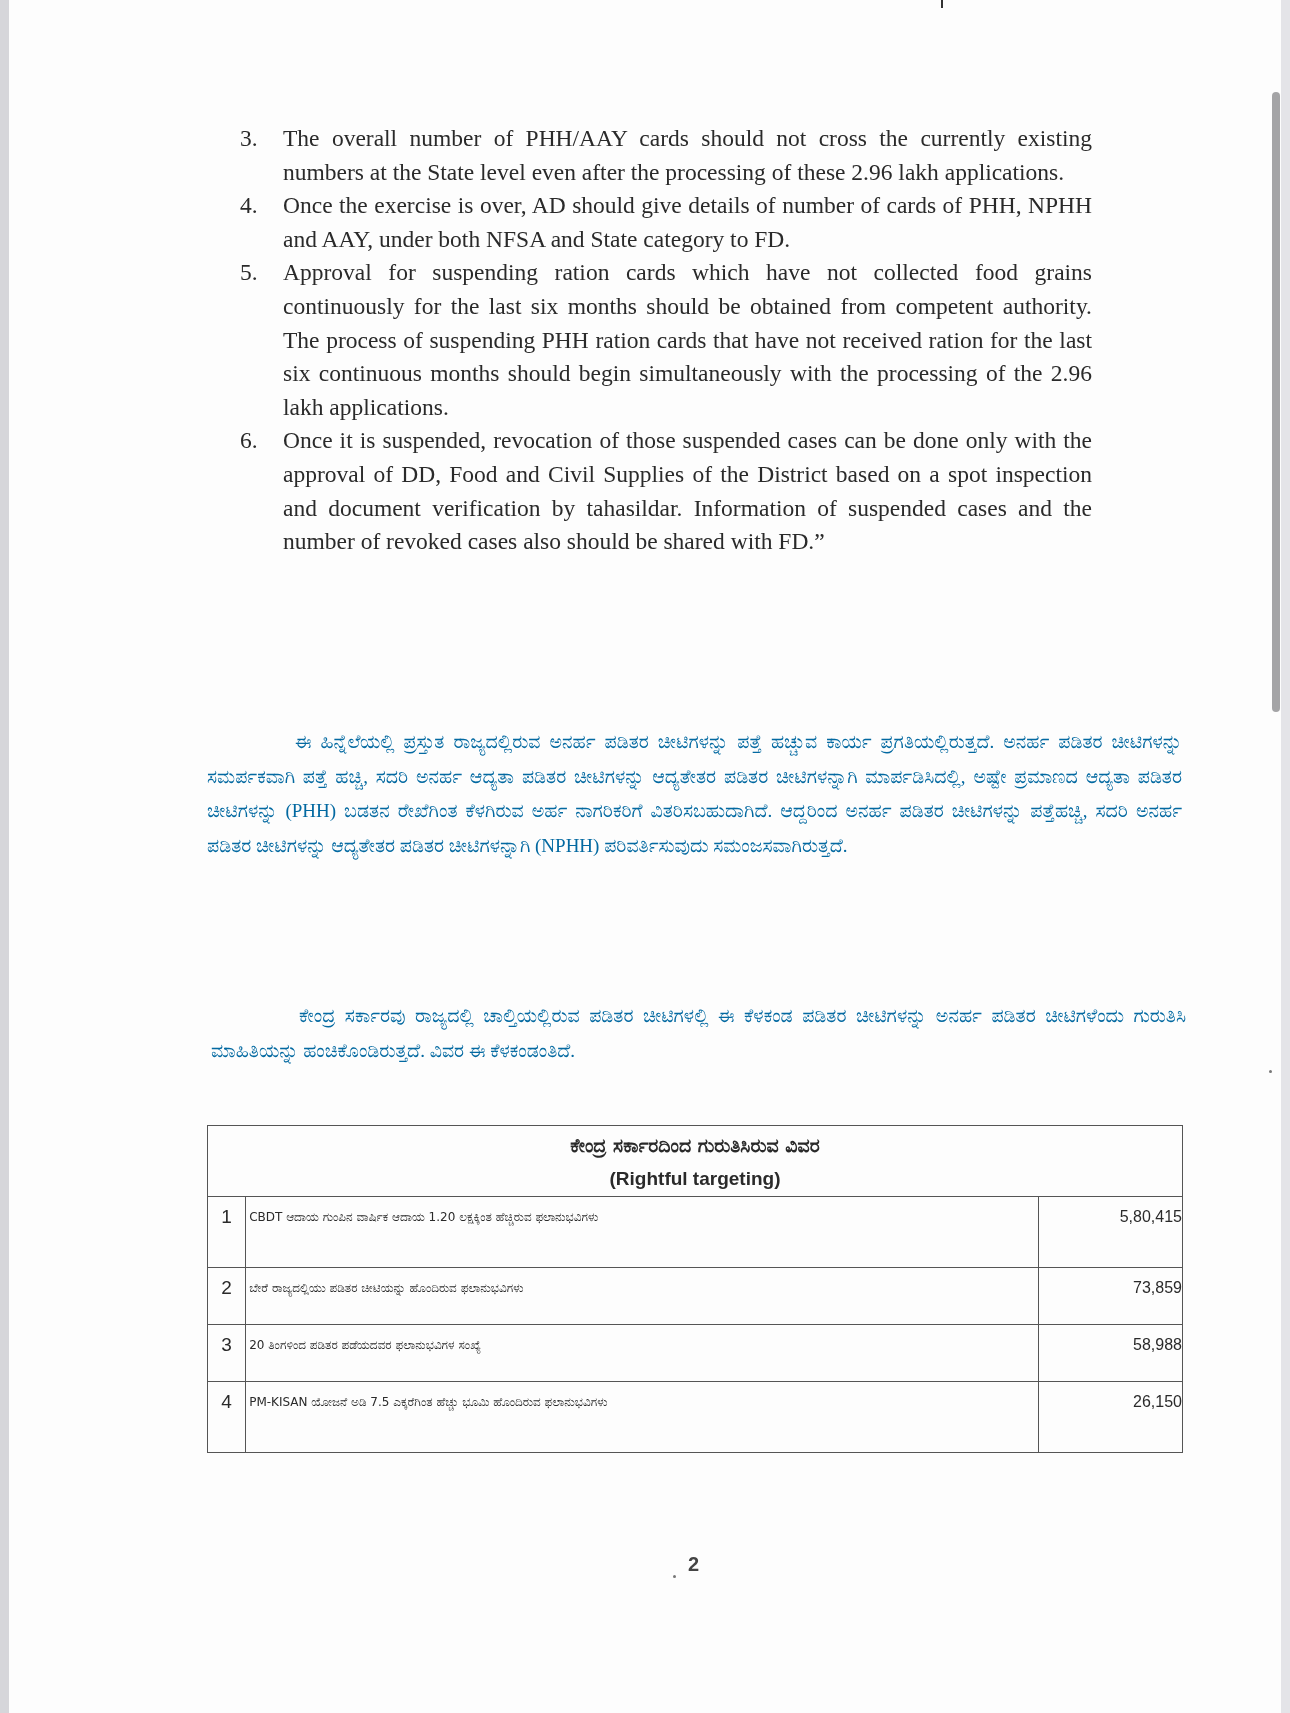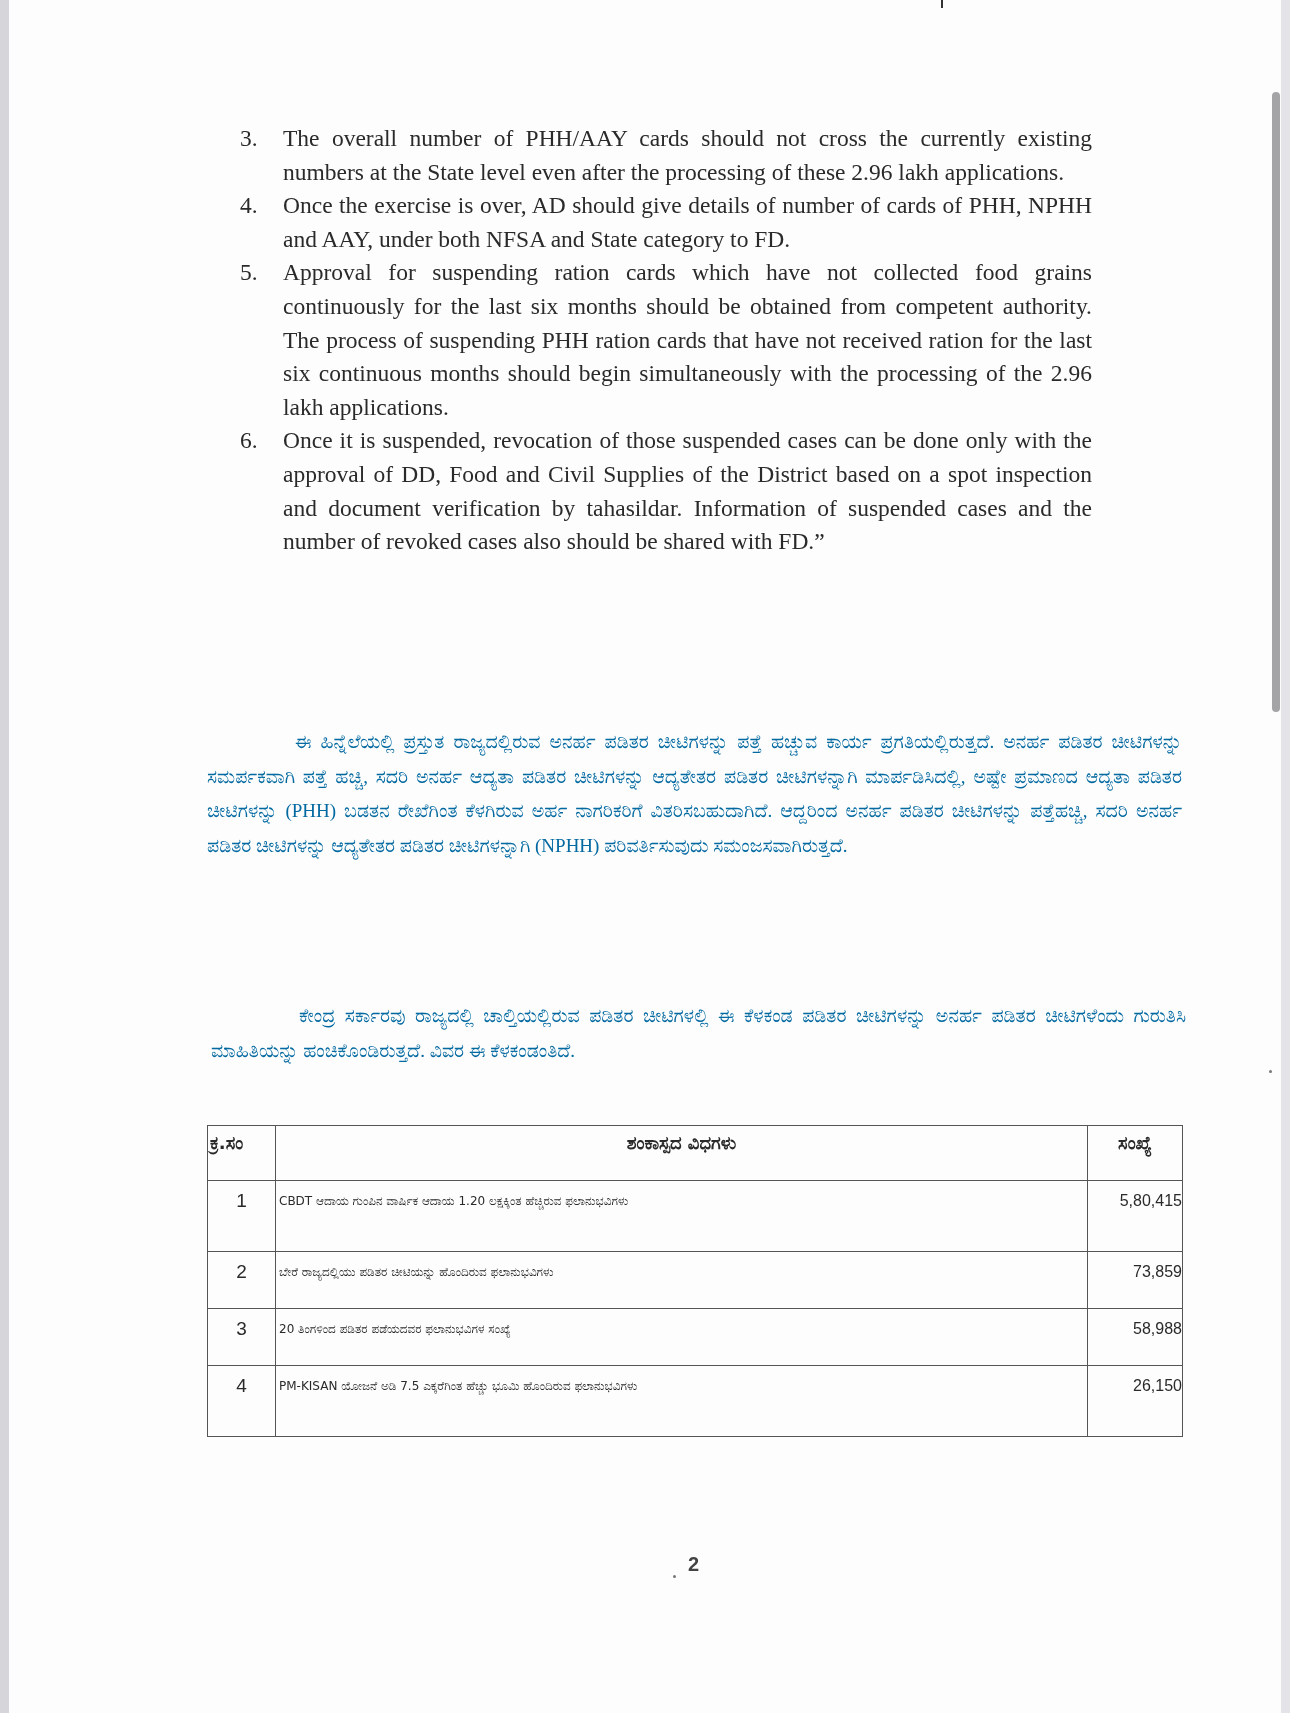--- a/index.html
+++ b/index.html
@@ -106,24 +106,25 @@
     <span class="eng-num">6.</span>
     <span class="eng-text">Once it is suspended, revocation of those suspended cases can be done only with the approval of DD, Food and Civil Supplies of the District based on a spot inspection and document verification by tahasildar. Information of suspended cases and the number of revoked cases also should be shared with FD.”</span>
   </div>
 </div>
 
 <p class="kn-para p1" style="margin:0">ಈ ಹಿನ್ನೆಲೆಯಲ್ಲಿ ಪ್ರಸ್ತುತ ರಾಜ್ಯದಲ್ಲಿರುವ ಅನರ್ಹ ಪಡಿತರ ಚೀಟಿಗಳನ್ನು ಪತ್ತೆ ಹಚ್ಚುವ ಕಾರ್ಯ ಪ್ರಗತಿಯಲ್ಲಿರುತ್ತದೆ. ಅನರ್ಹ ಪಡಿತರ ಚೀಟಿಗಳನ್ನು ಸಮರ್ಪಕವಾಗಿ ಪತ್ತೆ ಹಚ್ಚಿ, ಸದರಿ ಅನರ್ಹ ಆದ್ಯತಾ ಪಡಿತರ ಚೀಟಿಗಳನ್ನು ಆದ್ಯತೇತರ ಪಡಿತರ ಚೀಟಿಗಳನ್ನಾಗಿ ಮಾರ್ಪಡಿಸಿದಲ್ಲಿ, ಅಷ್ಟೇ ಪ್ರಮಾಣದ ಆದ್ಯತಾ ಪಡಿತರ ಚೀಟಿಗಳನ್ನು (PHH) ಬಡತನ ರೇಖೆಗಿಂತ ಕೆಳಗಿರುವ ಅರ್ಹ ನಾಗರಿಕರಿಗೆ ವಿತರಿಸಬಹುದಾಗಿದೆ. ಆದ್ದರಿಂದ ಅನರ್ಹ ಪಡಿತರ ಚೀಟಿಗಳನ್ನು ಪತ್ತೆಹಚ್ಚಿ, ಸದರಿ ಅನರ್ಹ ಪಡಿತರ ಚೀಟಿಗಳನ್ನು ಆದ್ಯತೇತರ ಪಡಿತರ ಚೀಟಿಗಳನ್ನಾಗಿ (NPHH) ಪರಿವರ್ತಿಸುವುದು ಸಮಂಜಸವಾಗಿರುತ್ತದೆ.</p>
 <p class="kn-para p2" style="margin:4px">ಕೇಂದ್ರ ಸರ್ಕಾರವು ರಾಜ್ಯದಲ್ಲಿ ಚಾಲ್ತಿಯಲ್ಲಿರುವ ಪಡಿತರ ಚೀಟಿಗಳಲ್ಲಿ ಈ ಕೆಳಕಂಡ ಪಡಿತರ ಚೀಟಿಗಳನ್ನು ಅನರ್ಹ ಪಡಿತರ ಚೀಟಿಗಳೆಂದು ಗುರುತಿಸಿ ಮಾಹಿತಿಯನ್ನು ಹಂಚಿಕೊಂಡಿರುತ್ತದೆ. ವಿವರ ಈ ಕೆಳಕಂಡಂತಿದೆ.</p>
 
 <table class="tbl">
   <tbody>
-  <tr>
-    <th class="col-sn">ಕ್ರ.ಸಂ</th>
-    <th class="col-desc">ಶಂಕಾಸ್ಪದ ವಿಧಗಳು</th>
-    <th class="col-count">ಸಂಖ್ಯೆ</th>
+      <tr>
+    <td class="title-cell" colspan="3">
+      <div>ಕೇಂದ್ರ ಸರ್ಕಾರದಿಂದ ಗುರುತಿಸಿರುವ ವಿವರ</div>
+      <div class="sub">(Rightful targeting)</div>
+    </td>
   </tr>
   <tr class="r1">
     <td class="sn">1</td>
     <td class="desc">CBDT ಆದಾಯ ಗುಂಪಿನ ವಾರ್ಷಿಕ ಆದಾಯ 1.20 ಲಕ್ಷಕ್ಕಿಂತ ಹೆಚ್ಚಿರುವ ಫಲಾನುಭವಿಗಳು</td>
     <td class="count">5,80,415</td>
   </tr>
   <tr class="r2">
     <td class="sn">2</td>
     <td class="desc">ಬೇರೆ ರಾಜ್ಯದಲ್ಲಿಯು ಪಡಿತರ ಚೀಟಿಯನ್ನು ಹೊಂದಿರುವ ಫಲಾನುಭವಿಗಳು</td>
     <td class="count">73,859</td>

